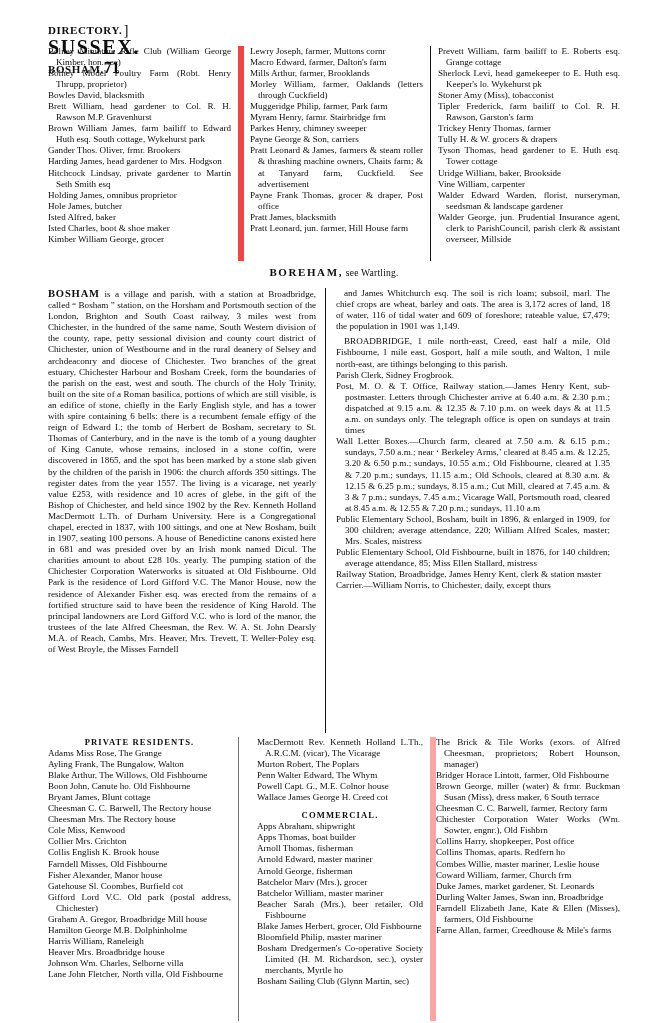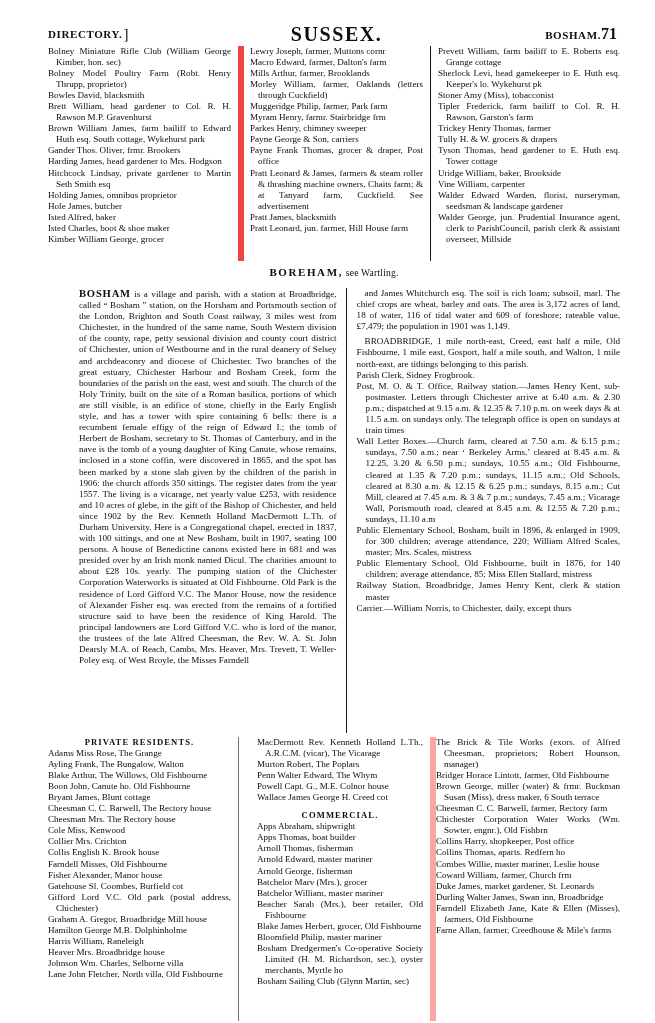--- a/index.html
+++ b/index.html
@@ -25,24 +25,25 @@
     box-sizing: border-box;
   }
   
   .running-head {
     position: absolute;
     left: 48px;
     right: 38px;
     top: 24px;
     height: 20px;
     display: flex;
-    align-items: center;
+    align-items: flex-start;
     justify-content: space-between;
     font-size: 11.5px;
     letter-spacing: .4px;
+    flex-direction: column;
   }
   .rh-left, .rh-center, .rh-right {
     font-weight: bold;
     font-variant: small-caps;
   }
   .rh-left {
     font-size: 11px;
     letter-spacing: .6px;
     position: relative;
     white-space: nowrap;
@@ -120,21 +121,21 @@
   .xref .place-name {
     font-weight: bold;
     letter-spacing: 1.6px;
     font-size: 11px;
   }
   .xref .see { font-size: 9.6px; }
 
   
   #article { top: 288px; height: 445px; }
   #article .col { width: 277px; font-size: 9.1px; line-height: 11.1px; }
-  #article .col.c1 { padding-right: 9px; margin-left: 31px; }
+  #article .col.c1 { padding-right: 9px; }
   #article .col.c2 {
     padding-left: 10px;
     border-left: 1px solid #111;
     width: 285px;
   }
   #article p { text-indent: 8px; padding-left: 0; }
   #article p.flush { text-indent: 0; }
   #article p.hang { text-indent: -9px; padding-left: 9px; }
   #article .lead {
     font-weight: bold;
@@ -194,22 +195,22 @@
       </div>
     <div class="col c2">
         <p>Lewry Joseph, farmer, Muttons cornr</p>
         <p>Macro Edward, farmer, Dalton's farm</p>
         <p>Mills Arthur, farmer, Brooklands</p>
         <p>Morley William, farmer, Oaklands (letters through Cuckfield)</p>
         <p>Muggeridge Philip, farmer, Park farm</p>
         <p>Myram Henry, farmr. Stairbridge frm</p>
         <p>Parkes Henry, chimney sweeper</p>
         <p>Payne George &amp; Son, carriers</p>
+        <p>Pratt Leonard &amp; James, farmers &amp; steam roller &amp; thrashing machine owners, Chaits farm; &amp; at Tanyard farm, Cuckfield. See advertisement</p>
         <p>Payne Frank Thomas, grocer &amp; draper, Post office</p>
-        <p>Pratt Leonard &amp; James, farmers &amp; steam roller &amp; thrashing machine owners, Chaits farm; &amp; at Tanyard farm, Cuckfield. See advertisement</p>
         <p>Pratt James, blacksmith</p>
         <p>Pratt Leonard, jun. farmer, Hill House farm</p>
       </div>
     <div class="col c3">
         <p>Prevett William, farm bailiff to E. Roberts esq. Grange cottage</p>
         <p>Sherlock Levi, head gamekeeper to E. Huth esq. Keeper's lo. Wykehurst pk</p>
         <p>Stoner Amy (Miss), tobacconist</p>
         <p>Tipler Frederick, farm bailiff to Col. R. H. Rawson, Garston's farm</p>
         <p>Trickey Henry Thomas, farmer</p>
         <p>Tully H. &amp; W. grocers &amp; drapers</p>

